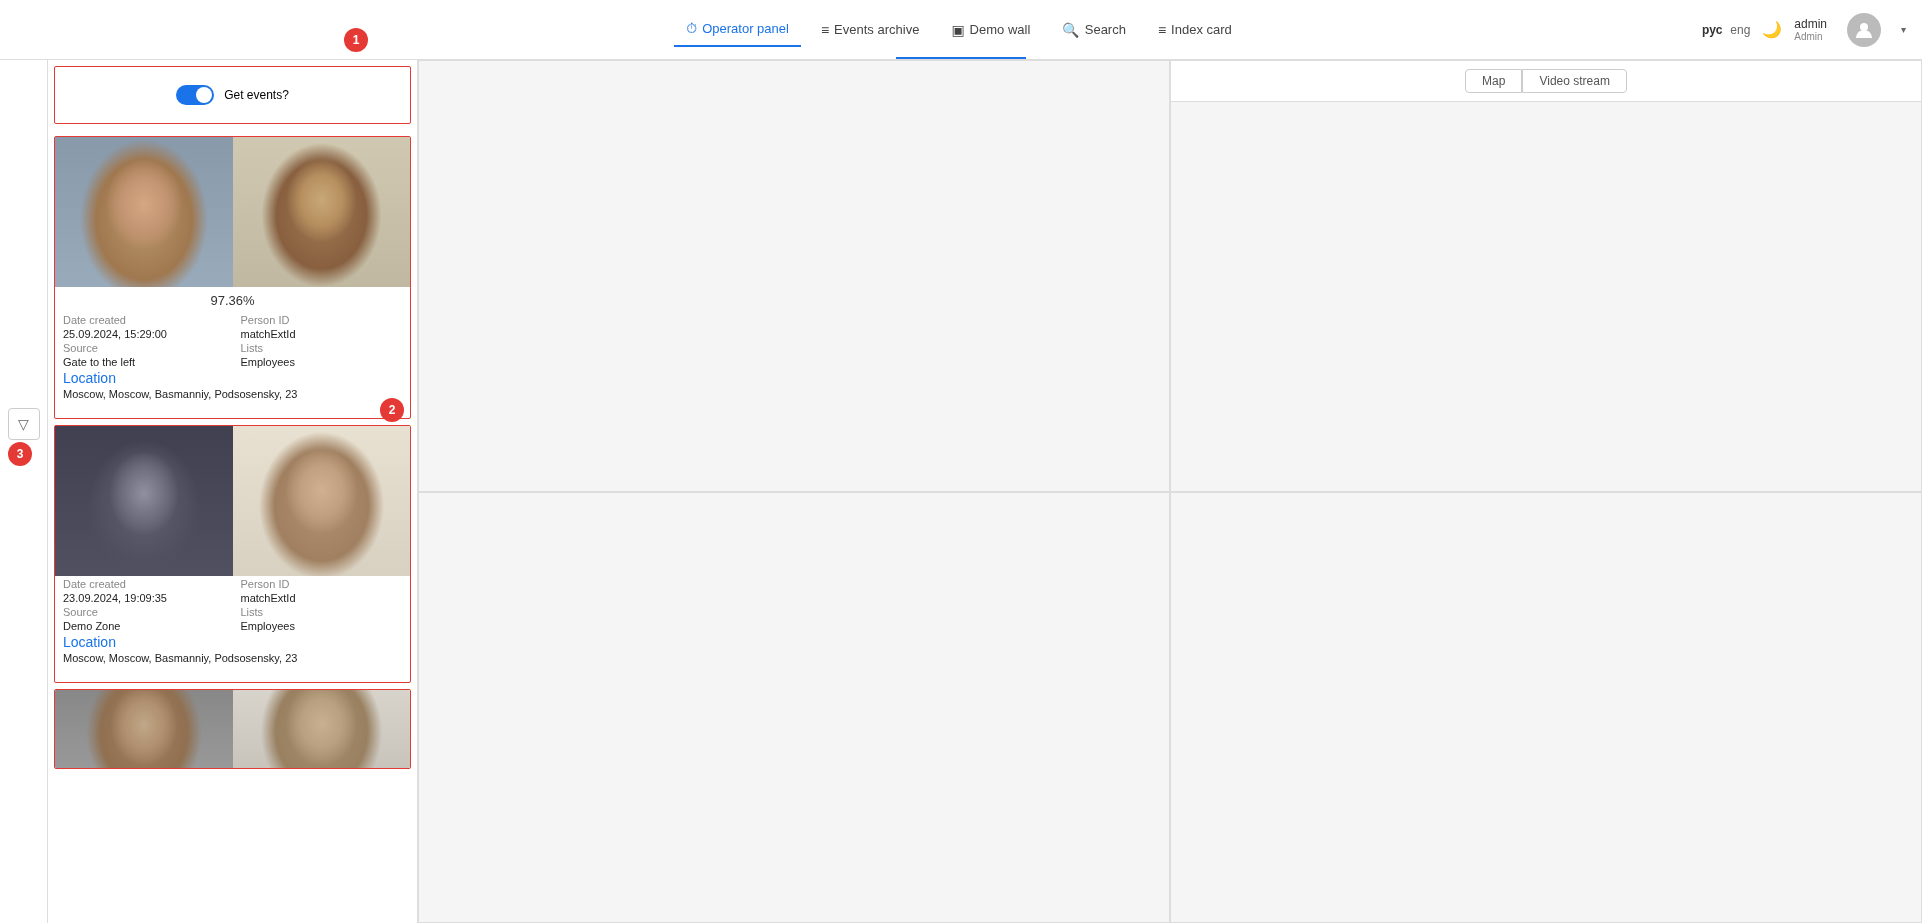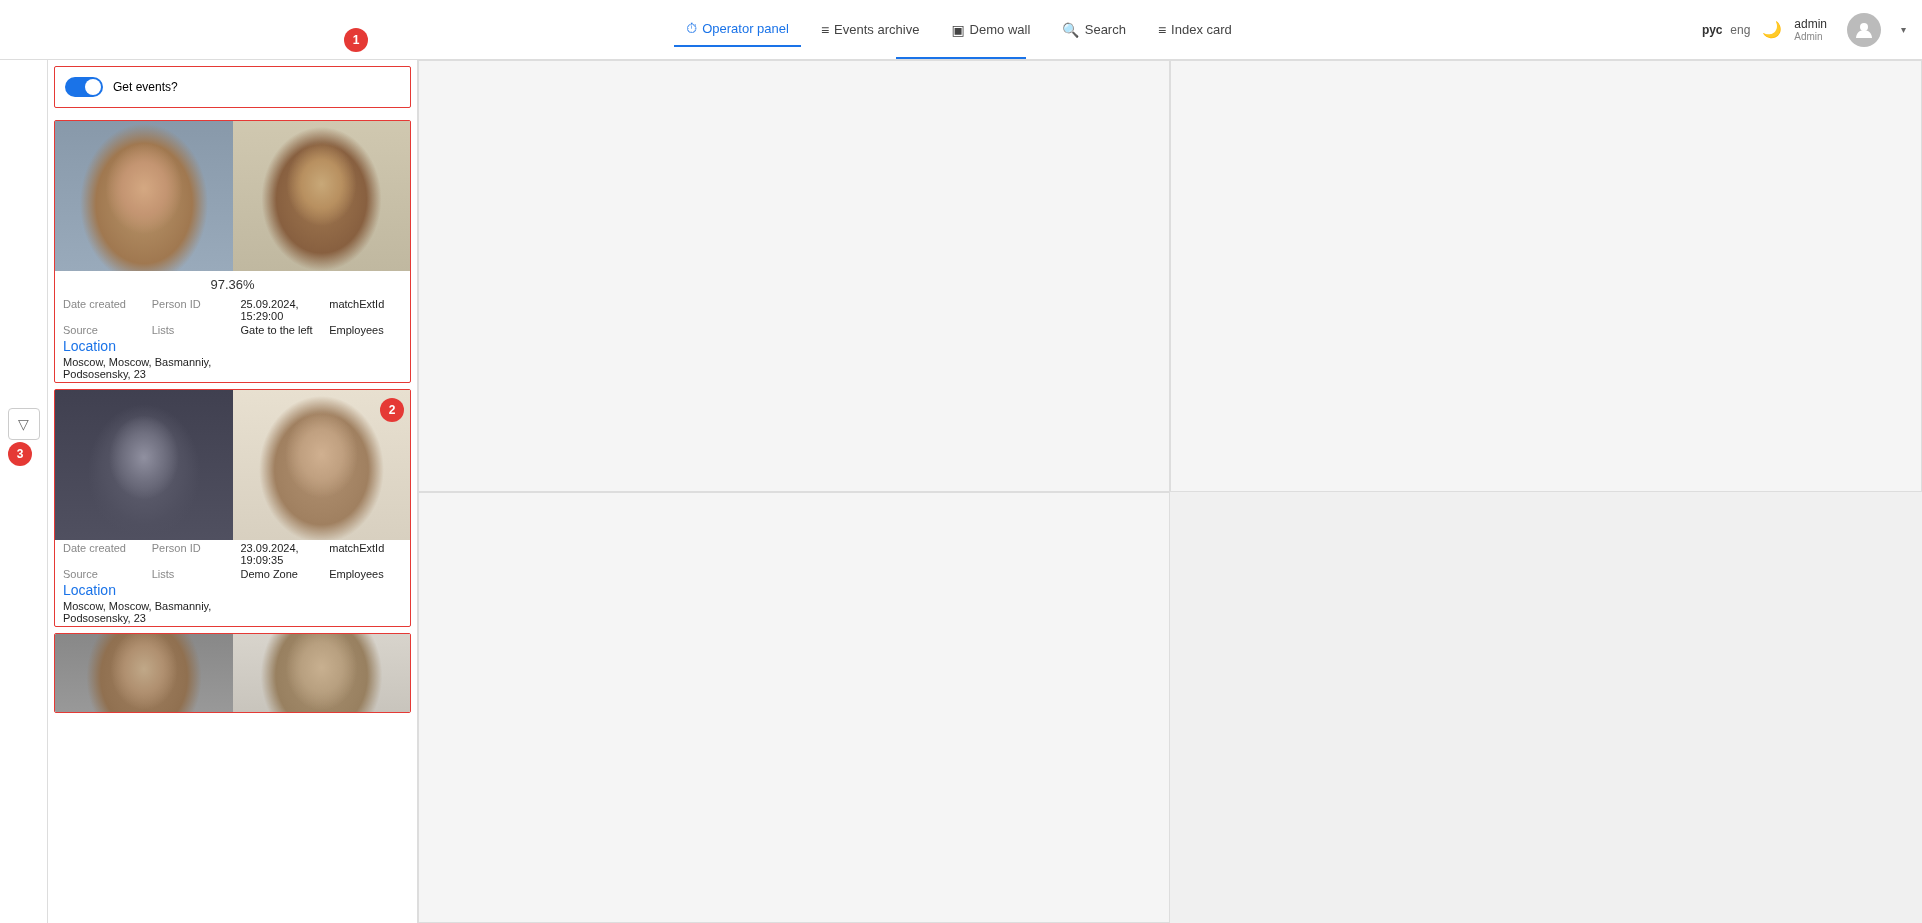--- a/index.html
+++ b/index.html
@@ -98,23 +98,23 @@
       display: flex;
       flex-direction: column;
       overflow: hidden;
       position: relative;
     }
 
     
     .get-events-row {
       display: flex;
       align-items: center;
-      justify-content: flex-start;
+      justify-content: center;
       gap: 10px;
-      padding: 10px;
+      padding: 18px;
       border: 1.5px solid #e53935;
       margin: 6px;
       border-radius: 2px;
     }
 
     
     .toggle-switch {
       position: relative;
       width: 38px; height: 20px;
       display: inline-block;
@@ -134,21 +134,21 @@
 
     
     .events-list {
       overflow-y: auto;
       flex: 1;
     }
     .event-card {
       border: 1.5px solid #e53935;
       margin: 6px;
       border-radius: 2px;
-      padding-bottom: 0;
+      padding-bottom: 16px;
       background: #fff;
     }
     .event-images {
       display: flex;
       gap: 0;
     }
     .event-image {
       width: 50%; height: 150px;
       background: #888;
       overflow: hidden;
@@ -156,21 +156,21 @@
     }
 
     .match-percent {
       text-align: center;
       font-size: 13px;
       color: #333;
       padding: 6px 0 4px;
     }
     .event-details {
       display: grid;
-      grid-template-columns: 1fr 1fr 1fr 1fr;
+      grid-template-columns: 1fr 1fr;
       gap: 2px 16px;
       padding: 2px 8px;
     }
     .detail-label {
       font-size: 11px;
       color: #888;
     }
     .detail-value {
       font-size: 11px;
       color: #222;
@@ -403,20 +403,26 @@
       </div>
 
     </div>
   </div>
 
   <div class="main-content">
 
     <div class="content-cell">
     </div>
 
+    <div class="content-cell top-right">
+      <div class="cell-tabs">
+        <div class="cell-tab">Map</div>
+        <div class="cell-tab">Video stream</div>
+      </div>
+    </div>
 
     <div class="content-cell">
     </div>
 
     <div class="content-cell">
     </div>
   </div>
 
 </div>
 

